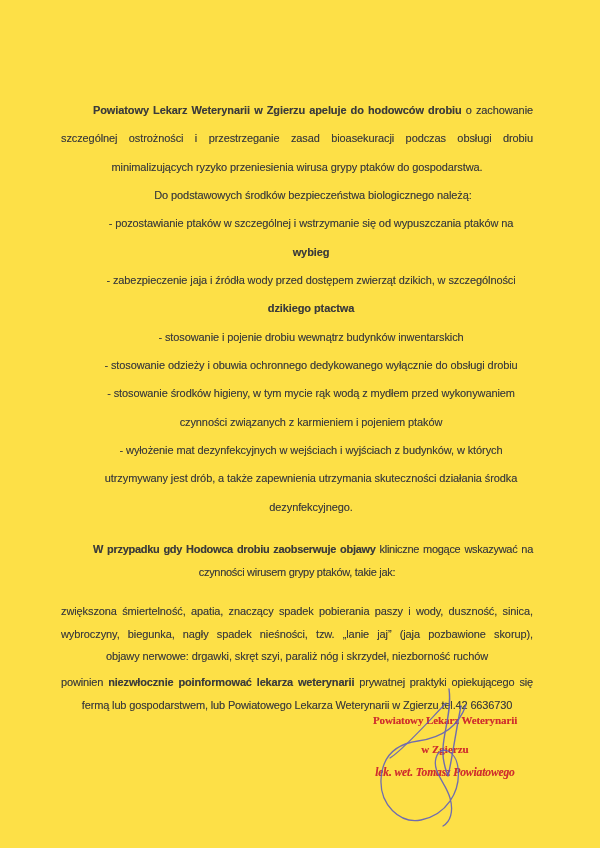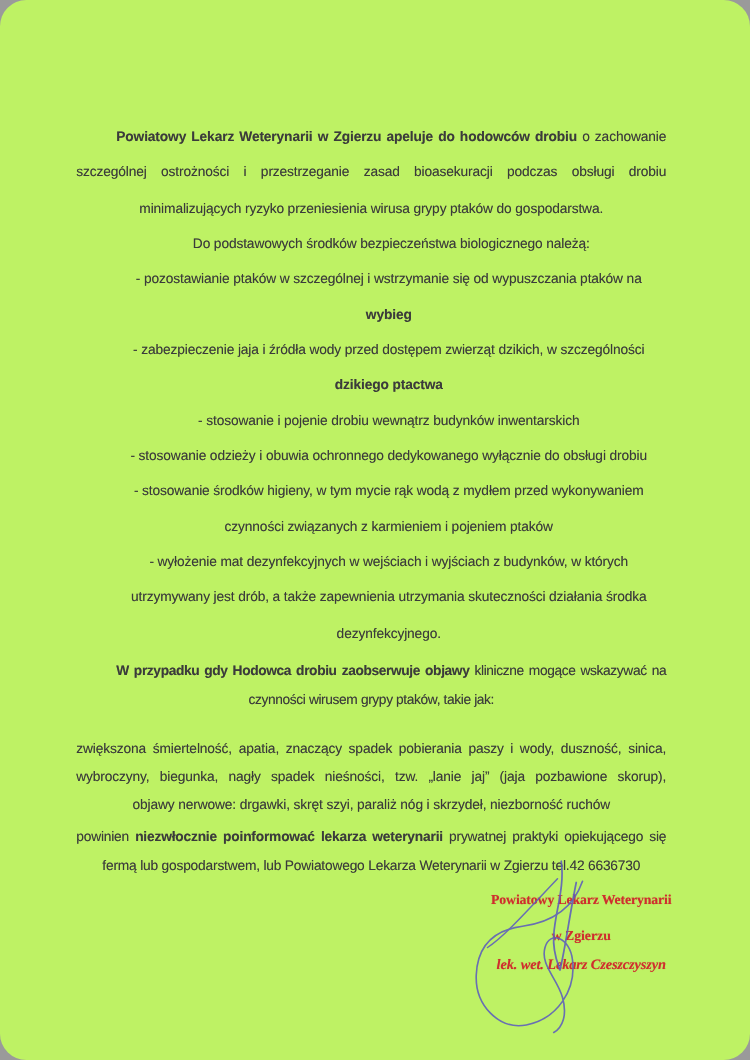--- a/index.html
+++ b/index.html
@@ -17,45 +17,45 @@
     position:absolute; left:61px; top:96px; width:472px;
     font-size:11px;
     letter-spacing:-0.1px;
     text-shadow:0 0 0.5px rgba(60,60,60,.45);
   }
   .ln { text-align:center; white-space:nowrap; }
   .ln.justify { text-align:justify; text-align-last:justify; white-space:normal; }
   .ln.ind { padding-left:32px; }
   .ln.bullet { padding-left:28px; }
   .sec-appeal .ln   { height:28.35px; line-height:28.35px; }
-  .sec-case         { margin-top:5px; letter-spacing:-0.3px; }
+  .sec-case         { margin-top:17px; letter-spacing:-0.3px; }
   .sec-case .ln     { height:23px;    line-height:23px; }
   .sec-symptoms     { margin-top:16px; }
   .sec-symptoms .ln { height:22.4px;  line-height:22.4px; }
   .sec-action       { margin-top:4px; letter-spacing:-0.15px; }
   .sec-action .ln   { height:22.4px;  line-height:22.4px; }
   .doc b { font-weight:bold; }
   
   .stamp {
-    position:absolute; left:380px; top:713px; width:170px;
+    position:absolute; left:360px; top:713px; width:170px;
     text-align:center;
     font-family:"Liberation Serif", serif;
     font-weight:bold;
     text-shadow:0 0 0.6px rgba(207,46,46,.5);
   }
   .stamp .l1 { font-size:11px; line-height:14px; letter-spacing:-0.1px; }
   .stamp .l2 { font-size:11px; line-height:13px;margin-top:16px; }
   .stamp .signer { margin-top:10px; font-size:11.5px; font-style:italic; letter-spacing:-0.1px; }
   
   .sig-layer { position:absolute; left:0; top:0; width:600px; height:848px; pointer-events:none; }
 </style>
 </head>
 <body>
 
-<div class="page" style="background: #bef264; border-radius: 21px;">
+<div class="page" style="background: #fde047;">
 
   <div class="doc" style="color: rgb(59, 59, 59);">
       <div class="sec sec-appeal">
         <div class="ln ind justify"><b>Powiatowy Lekarz Weterynarii w Zgierzu apeluje do hodowców drobiu</b><span> o zachowanie</span></div>
         <div class="ln justify"><span>szczególnej ostrożności i przestrzeganie zasad bioasekuracji podczas obsługi drobiu</span></div>
         <div class="ln"><span>minimalizujących ryzyko przeniesienia wirusa grypy ptaków do gospodarstwa.</span></div>
         <div class="ln ind"><span>Do podstawowych środków bezpieczeństwa biologicznego należą:</span></div>
         <div class="ln bullet"><span>- pozostawianie ptaków w szczególnej i wstrzymanie się od wypuszczania ptaków na</span></div>
         <div class="ln bullet"><b>wybieg</b></div>
         <div class="ln bullet"><span>- zabezpieczenie jaja i źródła wody przed dostępem zwierząt dzikich, w szczególności</span></div>
@@ -79,21 +79,21 @@
       </div>
       <div class="sec sec-action">
         <div class="ln justify"><span>powinien </span><b>niezwłocznie poinformować lekarza weterynarii</b><span> prywatnej praktyki opiekującego się</span></div>
         <div class="ln"><span>fermą lub gospodarstwem, lub Powiatowego Lekarza Weterynarii w Zgierzu tel.42 6636730</span></div>
       </div>
     </div>
 
   <div class="stamp" style="color: rgb(207, 46, 46);">
     <div class="l1">Powiatowy Lekarz Weterynarii</div>
     <div class="l2">w Zgierzu</div>
-    <div class="signer">lek. wet. Lekarz Czeszczyszyn</div>
+    <div class="signer">lek. wet. Tomasz Powiatowego</div>
   </div>
 
   <svg class="sig-layer" viewBox="0 0 600 848">
     <g fill="none" stroke-linecap="round" stroke-linejoin="round" opacity="0.88" stroke="#5d5dbd">
       <path stroke-width="1.4" d="M 449 689 C 452 710, 444 730, 443 748 C 442 762, 446 770, 448 776 C 452 760, 456 730, 461 706"></path>
       <path stroke-width="1.3" d="M 466 705 C 458 728, 440 738, 418 741 C 396 744, 382 756, 381 780 C 380 804, 399 824, 421 820 C 446 815, 461 792, 458 768 C 456 750, 440 744, 436 758 C 432 772, 446 783, 450 798 C 454 812, 450 822, 443 826"></path>
       <path stroke-width="1.2" d="M 390 758 C 405 748, 425 725, 446 703"></path>
     </g>
   </svg>
 

